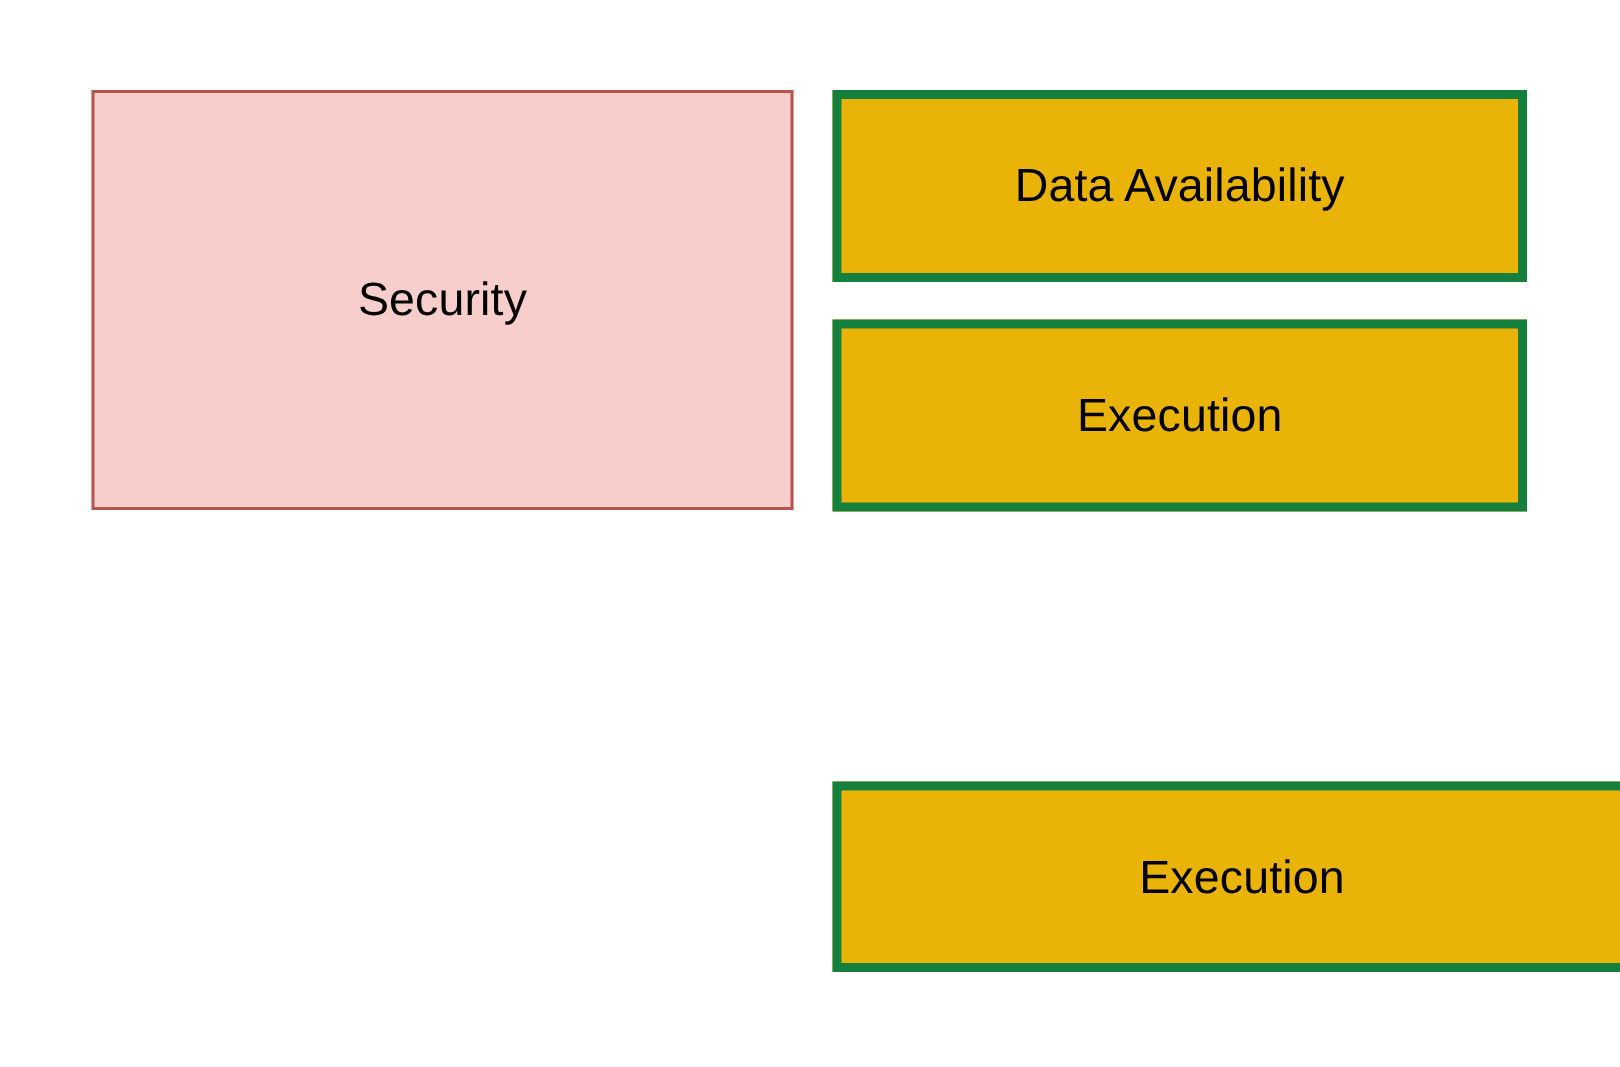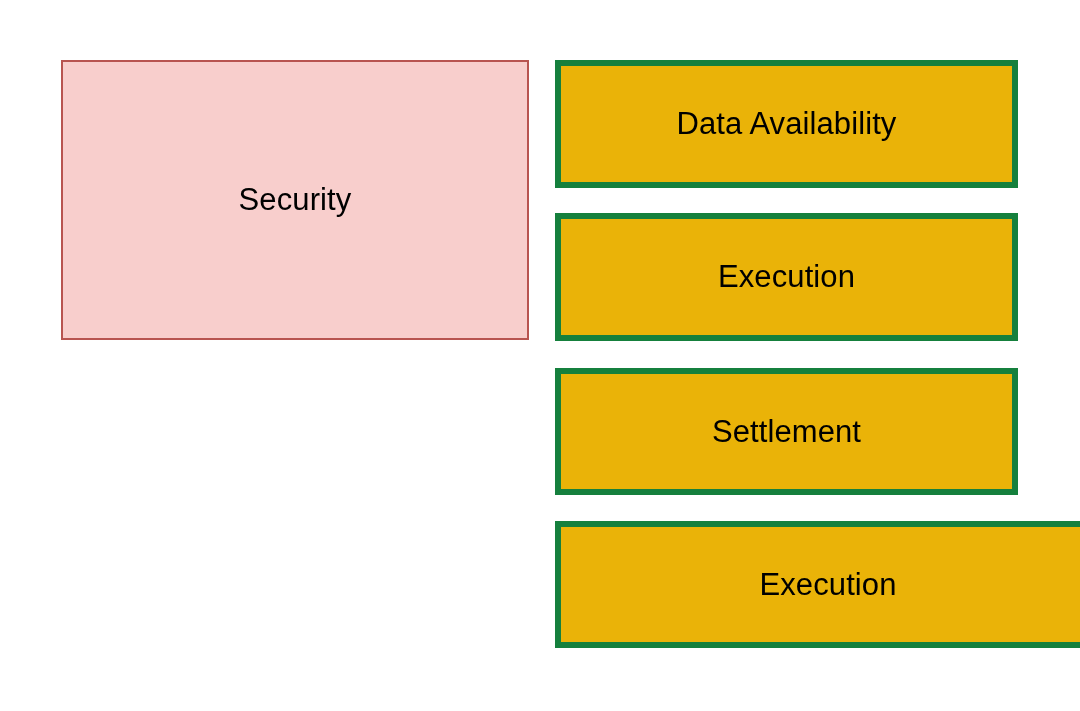--- a/index.html
+++ b/index.html
@@ -67,21 +67,18 @@
 
 
   <div class="node node-blue" id="node-data-availability">
     <span class="node-label">Data Availability</span>
   </div>
 
   <div class="node node-blue" id="node-consensus">
     <span class="node-label">Execution</span>
   </div>
 
-  <div class="node node-blue" id="node-settlement">
-    <span class="node-label">Settlement</span>
-  </div>
 
   <div class="node node-blue" id="node-execution">
     <span class="node-label">Execution</span>
   </div>
 
 </div>
 
 </body></html>

